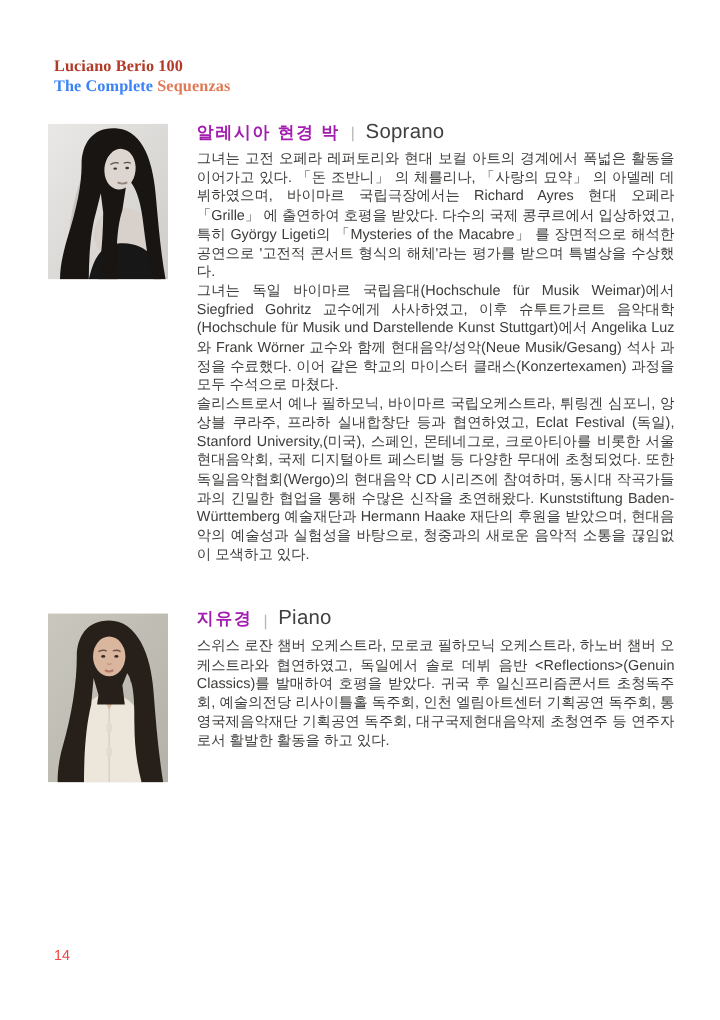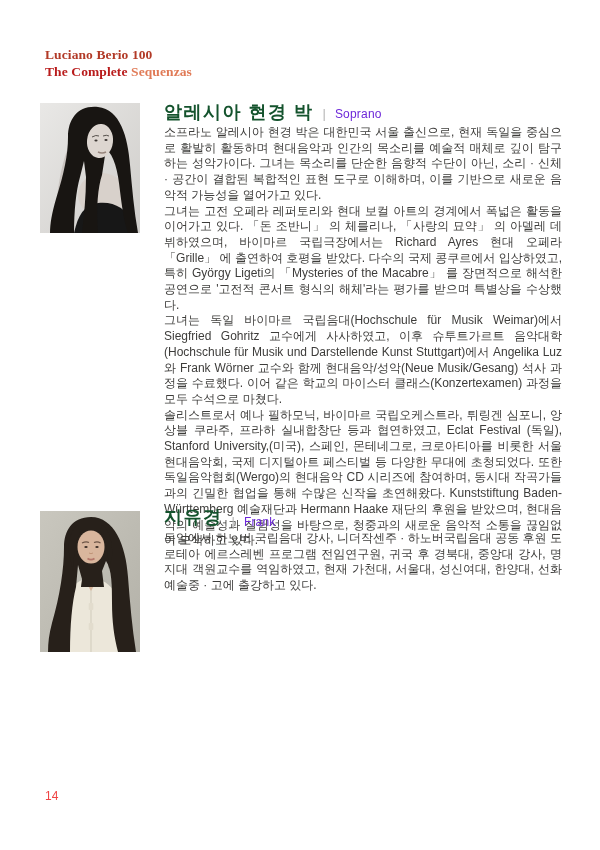--- a/index.html
+++ b/index.html
@@ -4,29 +4,29 @@
 <style>
   html,body{margin:0;padding:0;background:#ffffff;}
   .page{
     position:relative;width:568px;height:850px;background:#ffffff;overflow:hidden;
     font-family:"Liberation Sans","DejaVu Sans",sans-serif;color:#3d3c3a;
   }
   
   .brand{position:absolute;left:45px;top:46px;font-family:"Liberation Serif","DejaVu Serif",serif;
          font-weight:bold;font-size:13.5px;line-height:17px;letter-spacing:.1px;}
   .brand .l1{color:#b23a27;}
-  .brand .strong{color:#b91c1c;}
+  .brand .strong{color:#3b82f6;}
   .brand .light{color:#e07a56;text-align:right;}
   
   .photo{position:absolute;left:40px;overflow:hidden;}
   .photo svg{display:block;}
   .bio-head{position:absolute;left:164px;display:flex;align-items:baseline;white-space:nowrap;}
-  .bio-name{font-size:18px;font-weight:600;color:#14532d;letter-spacing:1.5px;}
+  .bio-name{font-size:14px;font-weight:600;color:#a21caf;letter-spacing:1.5px;}
   .divider{color:#b5b5b5;font-weight:300;margin:0 9px;font-size:13px;}
-  .bio-role{font-size:12px;color:#6d28d9;letter-spacing:.2px;}
+  .bio-role{font-size:17px;color:#404040;letter-spacing:.2px;}
   .bio-text{position:absolute;left:164px;width:398px;font-size:12px;line-height:15.7px;
             text-align:justify;color:#3d3c3a;}
   .bio-text p{margin:0;}
   .pagenum{position:absolute;left:45px;top:789px;font-size:12px;color:#ef4444;}
 </style>
 </head>
 <body>
 
 <div class="page">
 
@@ -63,21 +63,20 @@
     </svg>
   </div>
 
   <div class="bio-head" style="top:100px;">
     <span class="bio-name">알레시아 현경 박</span>
     <span class="divider">|</span>
     <span class="bio-role">Soprano</span>
   </div>
 
   <div class="bio-text" style="top:125px;">
-    <p>소프라노 알레시아 현경 박은 대한민국 서울 출신으로, 현재 독일을 중심으로 활발히 활동하며 현대음악과 인간의 목소리를 예술적 매체로 깊이 탐구하는 성악가이다. 그녀는 목소리를 단순한 음향적 수단이 아닌, 소리 · 신체 · 공간이 결합된 복합적인 표현 도구로 이해하며, 이를 기반으로 새로운 음악적 가능성을 열어가고 있다.</p>
     <p>그녀는 고전 오페라 레퍼토리와 현대 보컬 아트의 경계에서 폭넓은 활동을 이어가고 있다. 「돈 조반니」 의 체를리나, 「사랑의 묘약」 의 아델레 데뷔하였으며, 바이마르 국립극장에서는 Richard Ayres 현대 오페라 「Grille」 에 출연하여 호평을 받았다. 다수의 국제 콩쿠르에서 입상하였고, 특히 György Ligeti의 「Mysteries of the Macabre」 를 장면적으로 해석한 공연으로 '고전적 콘서트 형식의 해체'라는 평가를 받으며 특별상을 수상했다.</p>
     <p>그녀는 독일 바이마르 국립음대(Hochschule für Musik Weimar)에서 Siegfried Gohritz 교수에게 사사하였고, 이후 슈투트가르트 음악대학(Hochschule für Musik und Darstellende Kunst Stuttgart)에서 Angelika Luz와 Frank Wörner 교수와 함께 현대음악/성악(Neue Musik/Gesang) 석사 과정을 수료했다. 이어 같은 학교의 마이스터 클래스(Konzertexamen) 과정을 모두 수석으로 마쳤다.</p>
     <p>솔리스트로서 예나 필하모닉, 바이마르 국립오케스트라, 튀링겐 심포니, 앙상블 쿠라주, 프라하 실내합창단 등과 협연하였고, Eclat Festival (독일), Stanford University,(미국), 스페인, 몬테네그로, 크로아티아를 비롯한 서울 현대음악회, 국제 디지털아트 페스티벌 등 다양한 무대에 초청되었다. 또한 독일음악협회(Wergo)의 현대음악 CD 시리즈에 참여하며, 동시대 작곡가들과의 긴밀한 협업을 통해 수많은 신작을 초연해왔다. Kunststiftung Baden-Württemberg 예술재단과 Hermann Haake 재단의 후원을 받았으며, 현대음악의 예술성과 실험성을 바탕으로, 청중과의 새로운 음악적 소통을 끊임없이 모색하고 있다.</p>
   </div>
 
   <div class="photo" style="top:511px;width:100px;height:141px;">
     <svg width="100" height="141" viewBox="0 0 100 141">
       <defs>
         <linearGradient id="bg2" x1="0" y1="0" x2="1" y2="1">
           <stop offset="0" stop-color="#c9c7be"></stop>
@@ -106,22 +105,22 @@
       <path d="M47.5,47.5 q3.5,2.2 7,0" stroke="#b4766a" stroke-width="1.8" fill="none"></path>
 
       <path d="M38,14 C30,20 28,30 29,42 L33,60 C34,44 35,30 40,22 Z" fill="#27201a"></path>
       <path d="M62,14 C70,20 73,32 72,46 L69,58 C68,42 66,28 60,20 Z" fill="#27201a"></path>
     </svg>
   </div>
 
   <div class="bio-head" style="top:505px;align-items:flex-end;">
     <span class="bio-name">지유경</span>
     <span class="divider">|</span>
-    <span class="bio-role">Frank</span>
+    <span class="bio-role">Piano</span>
   </div>
 
   <div class="bio-text" style="top:531px;">
-    <p>독일에서 하노버 국립음대 강사, 니더작센주 · 하노버국립음대 공동 후원 도로테아 에르스레벤 프로그램 전임연구원, 귀국 후 경북대, 중앙대 강사, 명지대 객원교수를 역임하였고, 현재 가천대, 서울대, 성신여대, 한양대, 선화예술중 · 고에 출강하고 있다.</p>
+    <p>스위스 로잔 챔버 오케스트라, 모로코 필하모닉 오케스트라, 하노버 챔버 오케스트라와 협연하였고, 독일에서 솔로 데뷔 음반 &lt;Reflections&gt;(Genuin Classics)를 발매하여 호평을 받았다. 귀국 후 일신프리즘콘서트 초청독주회, 예술의전당 리사이틀홀 독주회, 인천 엘림아트센터 기획공연 독주회, 통영국제음악재단 기획공연 독주회, 대구국제현대음악제 초청연주 등 연주자로서 활발한 활동을 하고 있다.</p>
   </div>
 
   <div class="pagenum">14</div>
 
 </div>
 
 </body></html>

